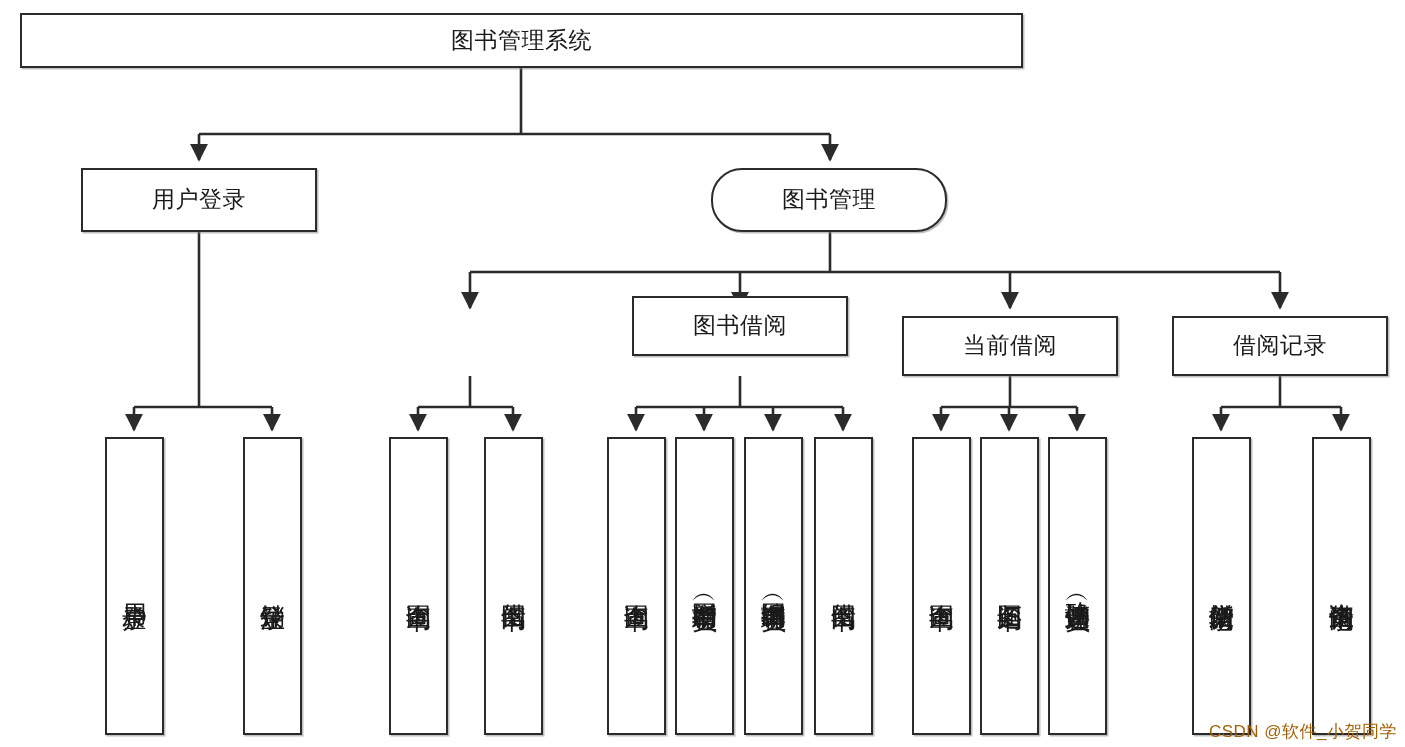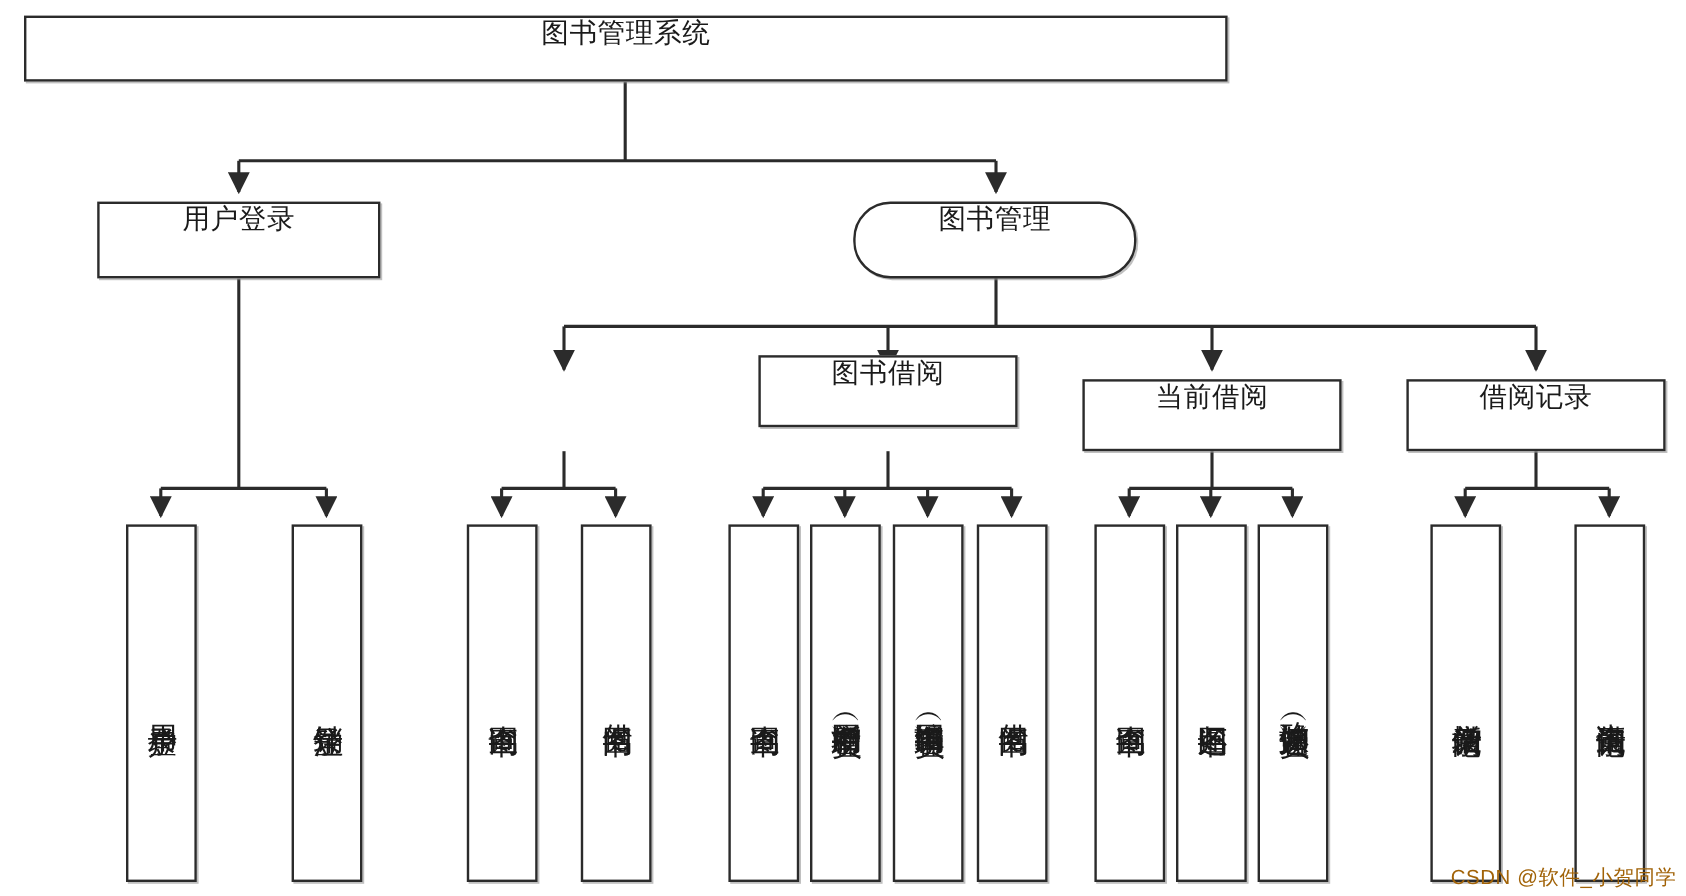--- a/index.html
+++ b/index.html
@@ -22,21 +22,21 @@
     width: 1405px;
     height: 747px;
     pointer-events: none;
   }
   .node {
     position: absolute;
     box-sizing: border-box;
     border: 2.5px solid #2b2b2b;
     background: #ffffff;
     display: flex;
-    align-items: flex-start;
+    align-items: center;
     justify-content: center;
     color: #1a1a1a;
     box-shadow: 1.5px 1.5px 0 rgba(140,140,140,0.55);
   }
   .node .label {
     display: block;
     text-align: center;
     line-height: 1.12;
     white-space: nowrap;
   }

